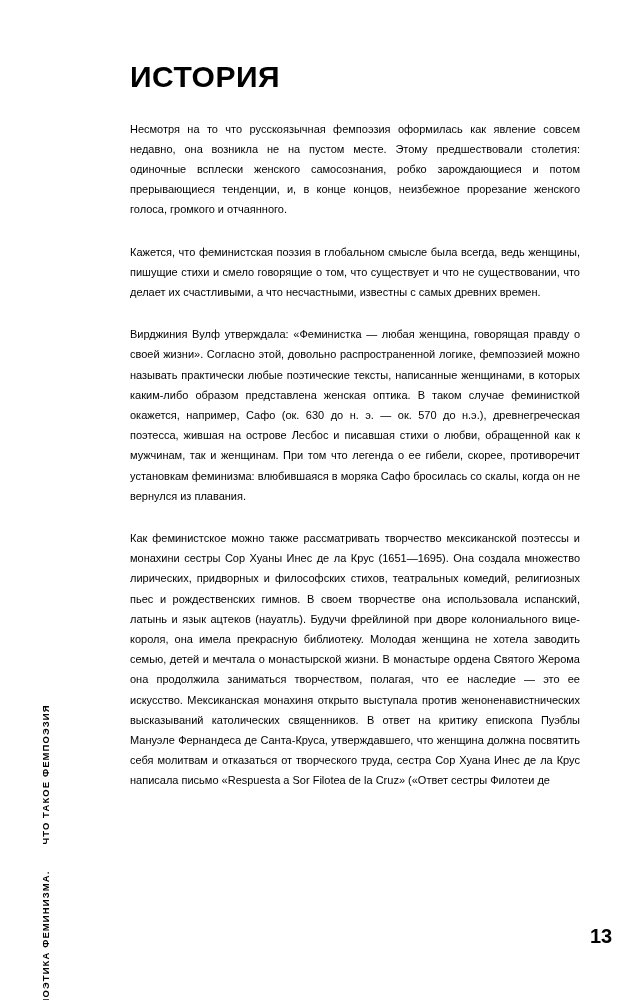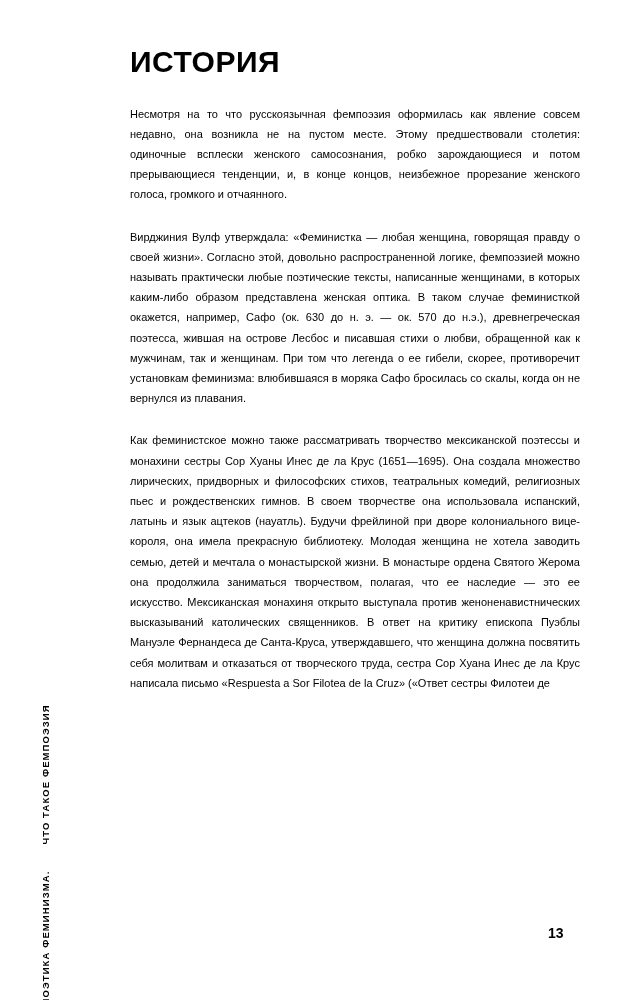--- a/index.html
+++ b/index.html
@@ -42,21 +42,21 @@
     color: #000;
     white-space: nowrap;
   }
   .running-head-inner .sep {
     display: inline-block;
     width: 26px;
   }
   .content {
     position: absolute;
     left: 130px;
-    top: 46px;
+    top: 61px;
     width: 450px;
   }
   h1.chapter-title {
     margin: 0 0 26px 0;
     font-size: 30px;
     line-height: 1.05;
     font-weight: bold;
     letter-spacing: 0.5px;
   }
   p.para {
@@ -65,40 +65,41 @@
     line-height: 20.2px;
     text-align: justify;
     text-justify: inter-word;
     hyphens: manual;
   }
   p.para:last-child {
     margin-bottom: 0;
   }
   .folio {
     position: absolute;
-    left: 548px;
+    left: 590px;
     top: 925px;
-    font-size: 14px;
+    font-size: 20px;
     font-weight: bold;
   }
 </style>
 </head>
 <body>
 
 <div class="page">
 
   <div class="running-head">
     <div class="running-head-inner">
       <span>ПОЭТИКА ФЕМИНИЗМА.</span><span class="sep"></span><span>ЧТО ТАКОЕ ФЕМПОЭЗИЯ</span>
     </div>
   </div>
 
   <div class="content">
     <h1 class="chapter-title">ИСТОРИЯ</h1>
 
     <p class="para">Несмотря на то что русскоязычная фемпоэзия оформилась как явление совсем недавно, она возникла не на пустом месте. Этому предшествовали столетия: одиночные всплески женского самосознания, робко зарождающиеся и потом прерывающиеся тенденции, и, в конце концов, неизбежное прорезание женского голоса, громкого и отчаянного.</p>
+    <p class="para">Кажется, что феминистская поэзия в глобальном смысле была всегда, ведь женщины, пишущие стихи и смело говорящие о том, что существует и что не существовании, что делает их счастливыми, а что несчастными, известны с самых древних времен.</p>
     <p class="para">Вирджиния Вулф утверждала: «Феминистка — любая женщина, говорящая правду о своей жизни». Согласно этой, довольно распространенной логике, фемпоэзией можно называть практически любые поэтические тексты, написанные женщинами, в которых каким-либо образом представлена женская оптика. В таком случае феминисткой окажется, например, Сафо (ок. 630 до н. э. — ок. 570 до н.э.), древнегреческая поэтесса, жившая на острове Лесбос и писавшая стихи о любви, обращенной как к мужчинам, так и женщинам. При том что легенда о ее гибели, скорее, противоречит установкам феминизма: влюбившаяся в моряка Сафо бросилась со скалы, когда он не вернулся из плавания.</p>
     <p class="para">Как феминистское можно также рассматривать творчество мексиканской поэтессы и монахини сестры Сор Хуаны Инес де ла Крус (1651—1695). Она создала множество лирических, придворных и философских стихов, театральных комедий, религиозных пьес и рождественских гимнов. В своем творчестве она использовала испанский, латынь и язык ацтеков (науатль). Будучи фрейлиной при дворе колониального вице-короля, она имела прекрасную библиотеку. Молодая женщина не хотела заводить семью, детей и мечтала о монастырской жизни. В монастыре ордена Святого Жерома она продолжила заниматься творчеством, полагая, что ее наследие — это ее искусство. Мексиканская монахиня открыто выступала против женоненавистнических высказываний католических священников. В ответ на критику епископа Пуэблы Мануэле Фернандеса де Санта-Круса, утверждавшего, что женщина должна посвятить себя молитвам и отказаться от творческого труда, сестра Сор Хуана Инес де ла Крус написала письмо «Respuesta a Sor Filotea de la Cruz» («Ответ сестры Филотеи де</p>
   </div>
 
   <div class="folio">13</div>
 
 </div>
 
 </body></html>

